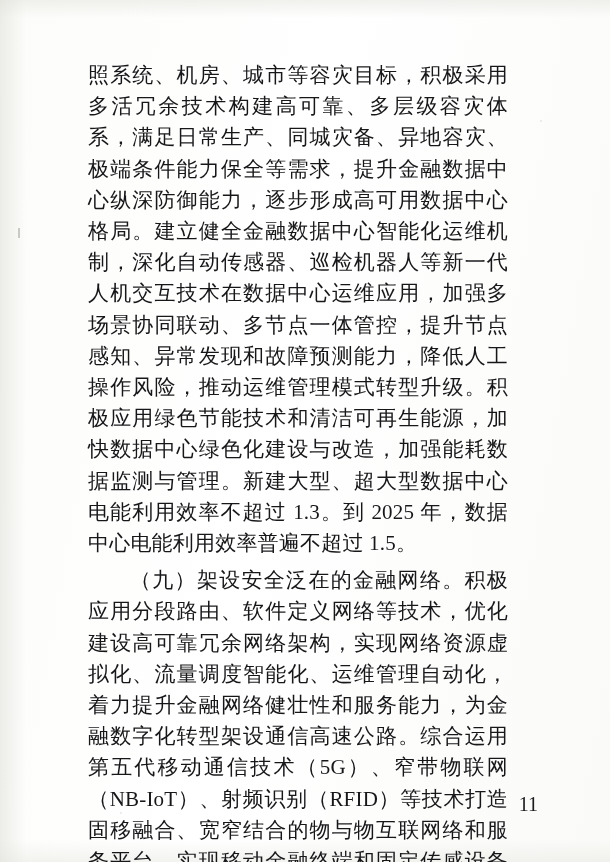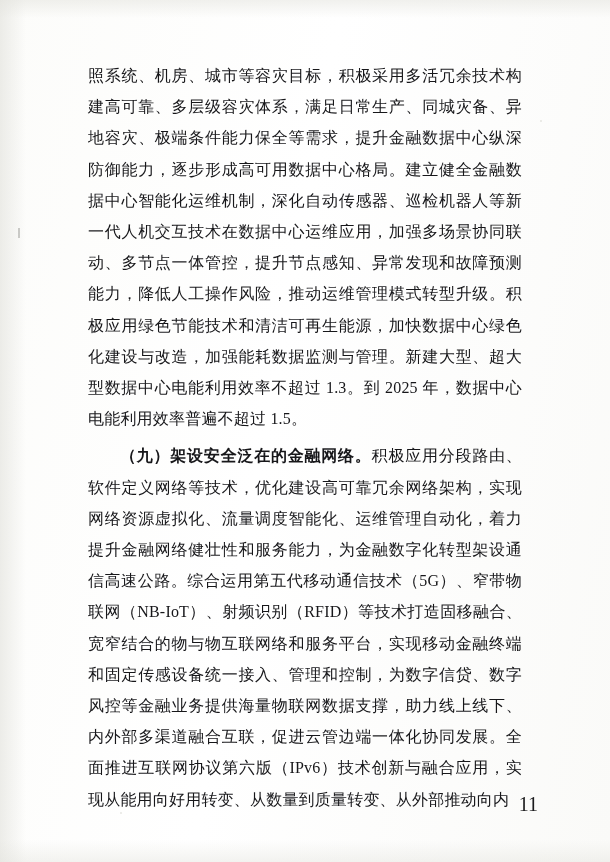--- a/index.html
+++ b/index.html
@@ -26,37 +26,37 @@
     background: linear-gradient(100deg, rgba(252,252,250,1) 0%, rgba(255,255,255,1) 45%, rgba(250,250,248,1) 100%);
     pointer-events: none;
   }
   .content {
     position: absolute;
     left: 88px;
     top: 60px;
     width: 438px;
   }
   .para {
-    margin: 0 4px 6px 0;
-    font-size: 16px;
+    margin: 0 18px 6px 0;
+    font-size: 21px;
     line-height: 31.2px;
     color: #17171a;
     text-align: justify;
     text-justify: inter-ideograph;
     letter-spacing: 0.2px;
     font-weight: 500;
   }
   .para.first-indent {
     text-indent: 0;
   }
   .para.indent2 {
     text-indent: 2em;
   }
   .bold-lead {
-    font-weight: 700;
+    font-weight: 400;
   }
   .page-number {
     position: absolute;
     right: 72px;
     bottom: 46px;
     font-size: 20px;
     color: #1b1b1d;
     font-family: "Liberation Serif", "DejaVu Serif", serif;
   }
   .margin-mark {

